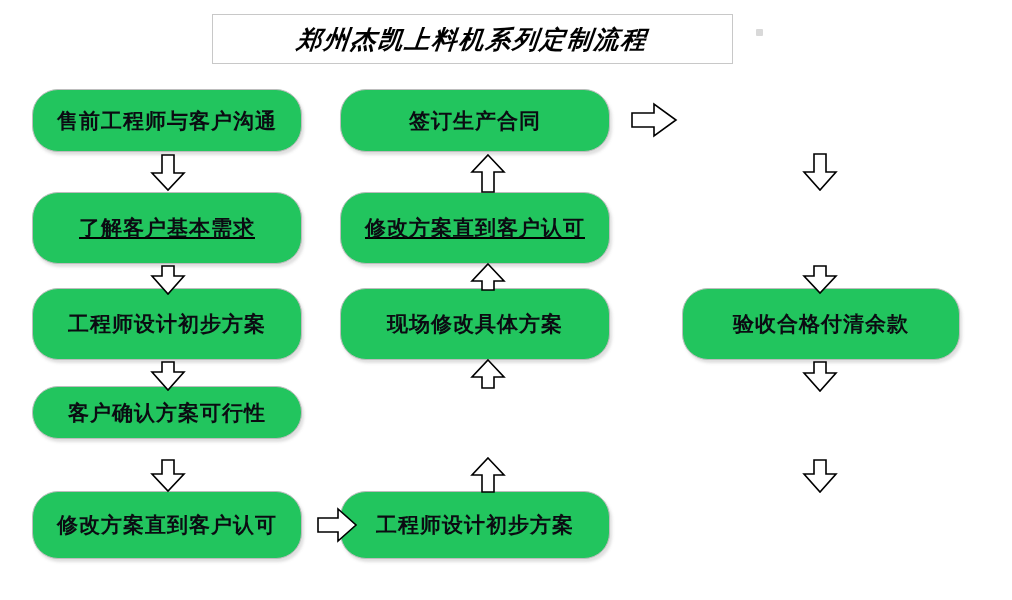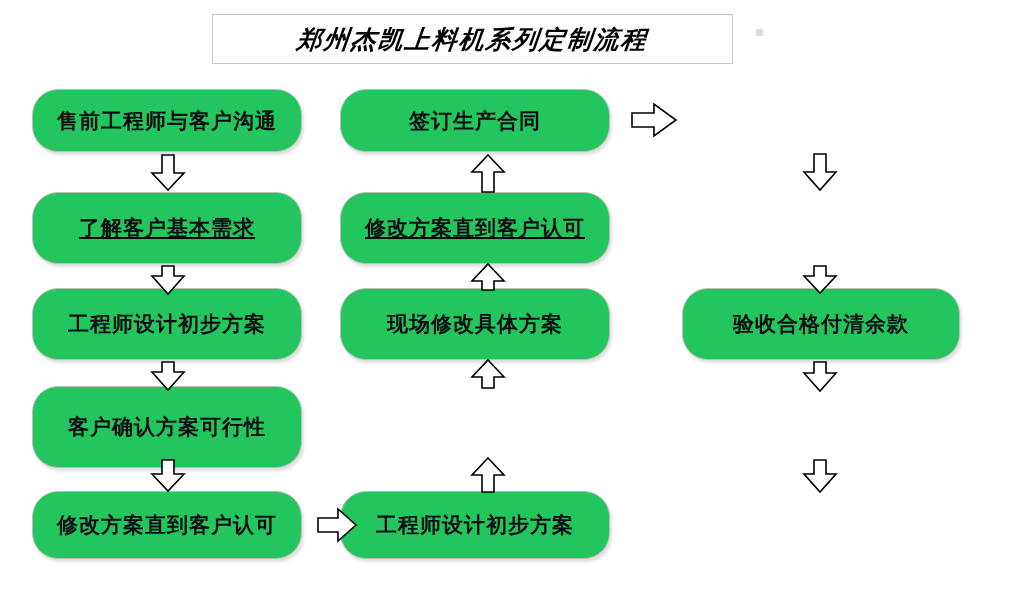--- a/index.html
+++ b/index.html
@@ -70,21 +70,21 @@
     white-space: nowrap;
     letter-spacing: 1px;
   }
   .node.col1 { left: 32px;  width: 270px; }
   .node.col2 { left: 340px; width: 270px; }
   .node.col3 { left: 682px; width: 278px; }
 
   .row1 { top: 89px;  height: 63px; }
   .row2 { top: 192px; height: 72px; text-decoration: underline; }
   .row3 { top: 288px; height: 72px; }
-  .row4 { top: 386px; height: 82px; }
+  .row4 { top: 386px; height: 53px; }
   .row5 { top: 491px; height: 68px; }
 
   
   .arrow {
     position: absolute;
   }
   .arrow svg { display: block; overflow: visible; }
   .arrow polygon {
     fill: #ffffff;
     stroke: #000000;

